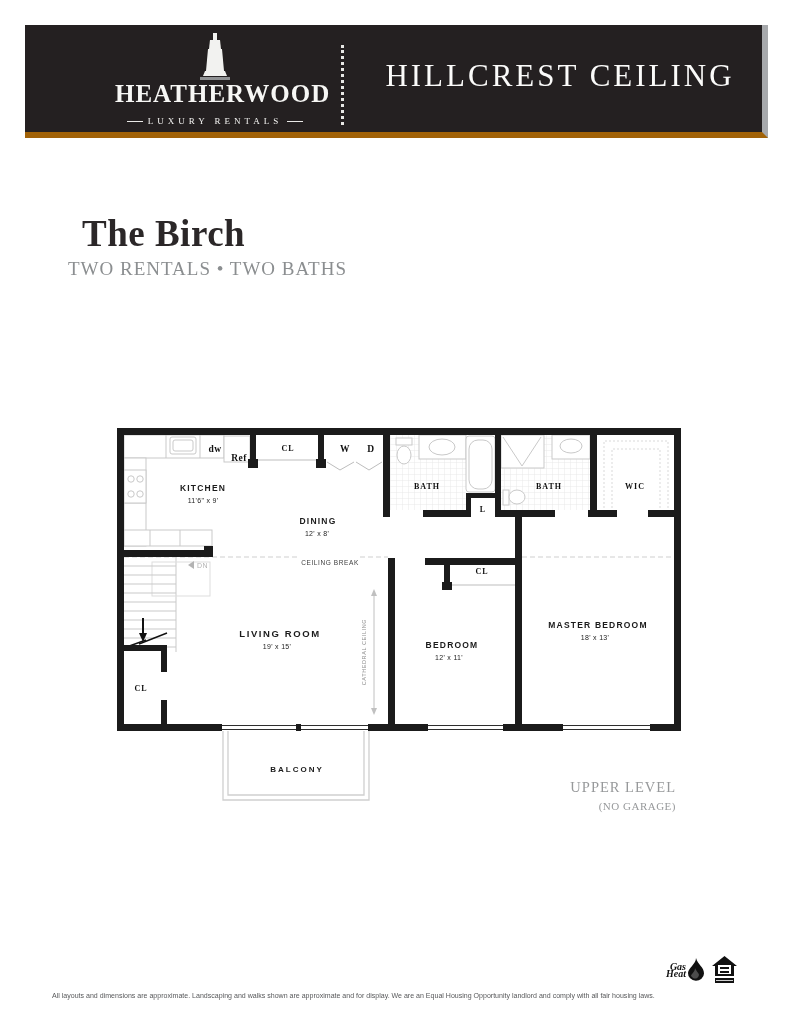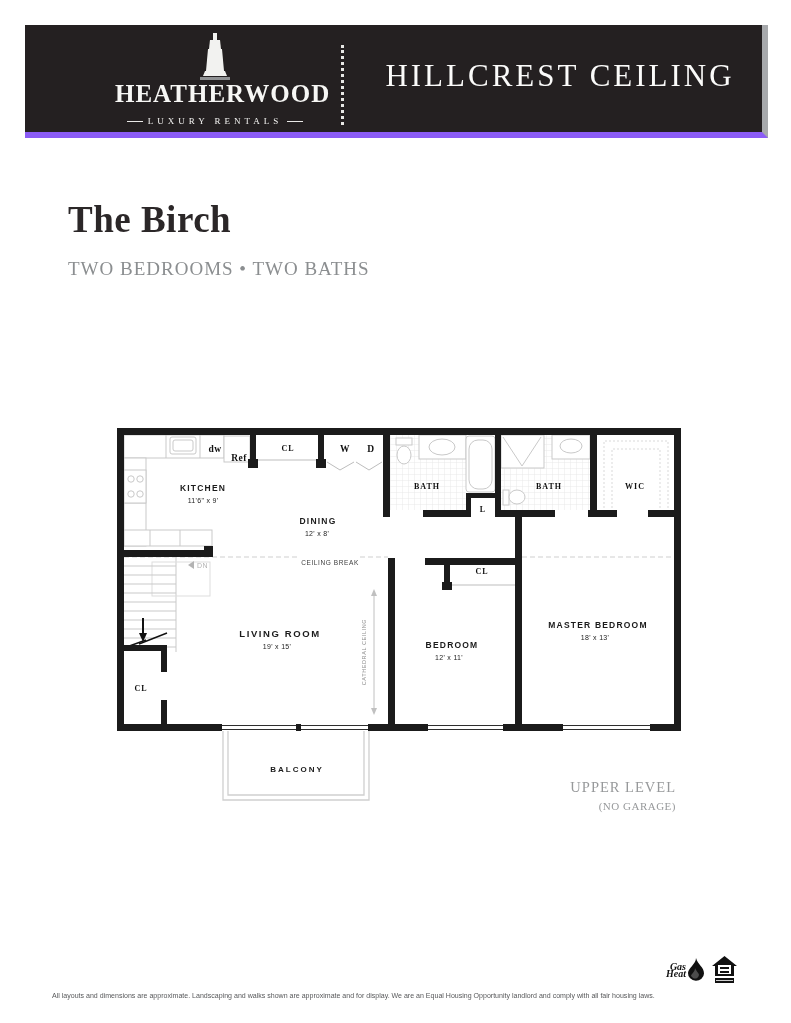--- a/index.html
+++ b/index.html
@@ -2,35 +2,35 @@
 <html><head>
 <meta charset="utf-8">
 <style>
   html,body{margin:0;padding:0;background:#fff;}
   .sheet{position:relative;width:791px;height:1023px;background:#fff;overflow:hidden;
          font-family:"Liberation Sans",sans-serif;}
   .page-border{position:absolute;left:19px;top:18px;width:744px;height:986px;
 ch         border:2px solid #a9a9a9;border-bottom-width:5px;}
   
   .header-bar{position:absolute;left:25px;top:25px;width:737px;height:107px;
-              background:#242021;border-right:6px solid #a7a9ac;border-bottom:6px solid #8b5cf6;}
+              background:#242021;border-right:6px solid #a7a9ac;border-bottom:6px solid #a16207;}
   .logo{position:absolute;left:90px;top:8px;width:200px;text-align:center;color:#f7f7f5;}
   .logo-tower{display:block;margin:0 auto;}
   .brand{font-family:"Liberation Serif",serif;font-weight:bold;font-size:25px;
          letter-spacing:1px;line-height:26px;white-space:nowrap;}
   .tagline-row{display:flex;align-items:center;justify-content:center;gap:5px;margin-top:9px;}
   .tagline-row .dash{width:16px;border-top:1.5px solid #e9e9e7;}
   .tagline{font-family:"Liberation Serif",serif;font-size:9px;letter-spacing:4px;white-space:nowrap;}
   .divider-dots{position:absolute;left:316px;top:20px;height:80px;width:0;
                 border-left:3px dotted #e8e8e6;}
   .property{position:absolute;left:335px;top:33px;width:400px;text-align:center;
             font-family:"Liberation Serif",serif;font-size:31px;letter-spacing:3px;
             color:#fbfbfa;white-space:nowrap;}
   
-  .title{position:absolute;left:68px;top:198px;margin:0;font-family:"Liberation Serif",serif;
+  .title{position:absolute;left:68px;top:198px;margin:14px;font-family:"Liberation Serif",serif;
          font-weight:bold;font-size:37px;color:#2b2728;letter-spacing:0.5px;}
   .features{position:absolute;left:68px;top:255px;font-family:"Liberation Serif",serif;
             font-size:19px;color:#8b8e90;letter-spacing:1px;line-height:28px;}
   
   .plan{position:absolute;left:110px;top:420px;}
   .plan text{font-family:"Liberation Sans",sans-serif;}
   .rlabel{font-weight:bold;font-size:8.5px;fill:#1b1b1b;letter-spacing:1.2px;text-anchor:middle;}
   .rlabel-lg{font-size:9.5px;letter-spacing:1.6px;}
   .dims{font-size:7px;fill:#232323;letter-spacing:0.3px;text-anchor:middle;}
   .clabel{font-family:"Liberation Serif",serif !important;font-weight:bold;font-size:8px;
@@ -73,21 +73,21 @@
         <span class="tagline">LUXURY RENTALS</span>
         <span class="dash"></span>
       </div>
     </div>
     <div class="divider-dots"></div>
     <div class="property">HILLCREST CEILING</div>
   </div>
 
   <h1 class="title">The Birch</h1>
   <div class="features">
-    <div>TWO BEDROOMS • TWO BATHS</div>
+    <div>TWO RENTALS • TWO BATHS</div>
   </div>
 
   <svg class="plan" width="580" height="400" viewBox="110 420 580 400">
     <defs>
       <pattern id="tiles" width="6" height="6" patternUnits="userSpaceOnUse">
         <path d="M6 0 H0 V6" fill="none" stroke="#e4e4e4" stroke-width="0.8"></path>
       </pattern>
     </defs>
 
     <rect x="390" y="435" width="76" height="75" fill="url(#tiles)"></rect>

